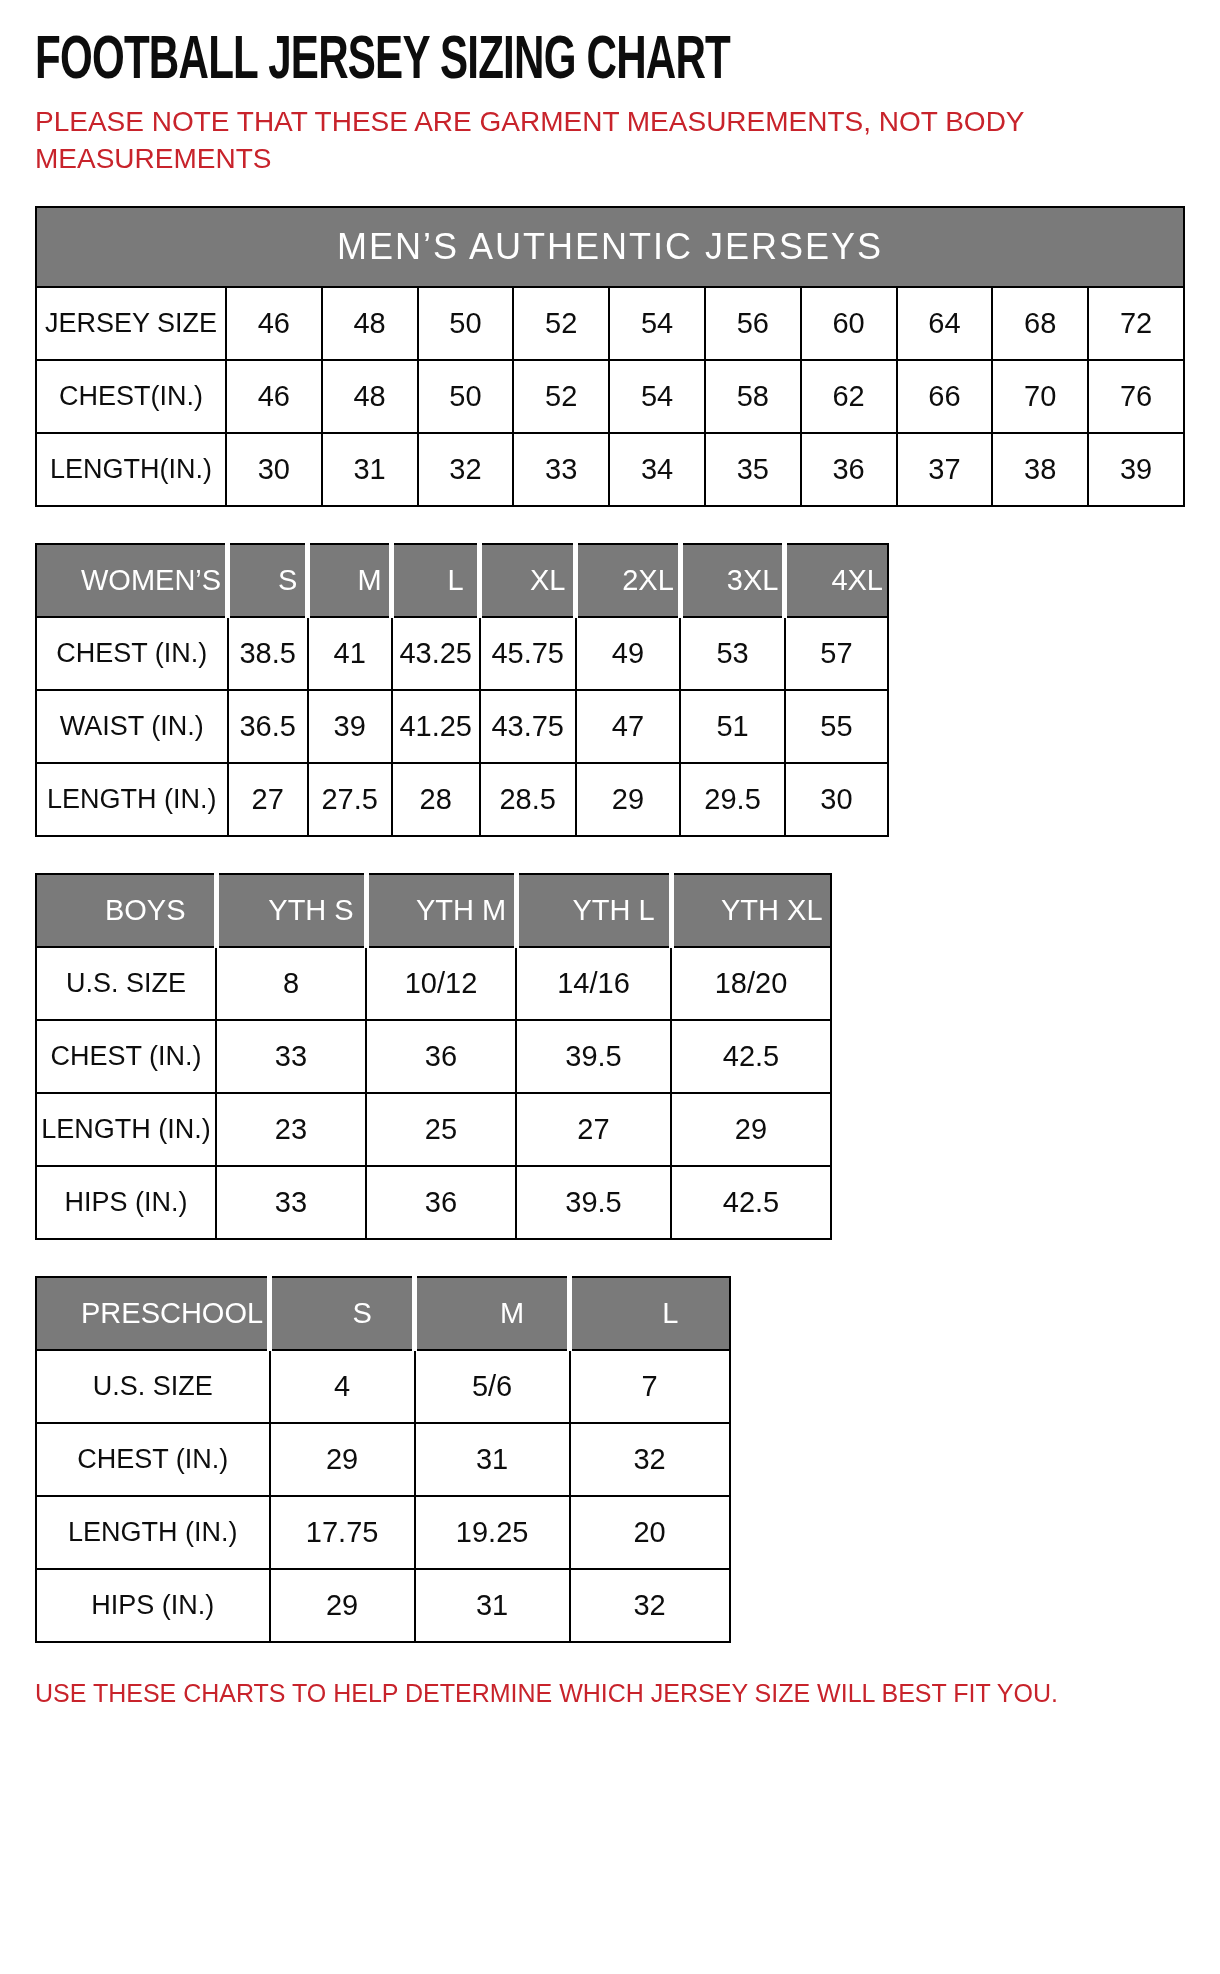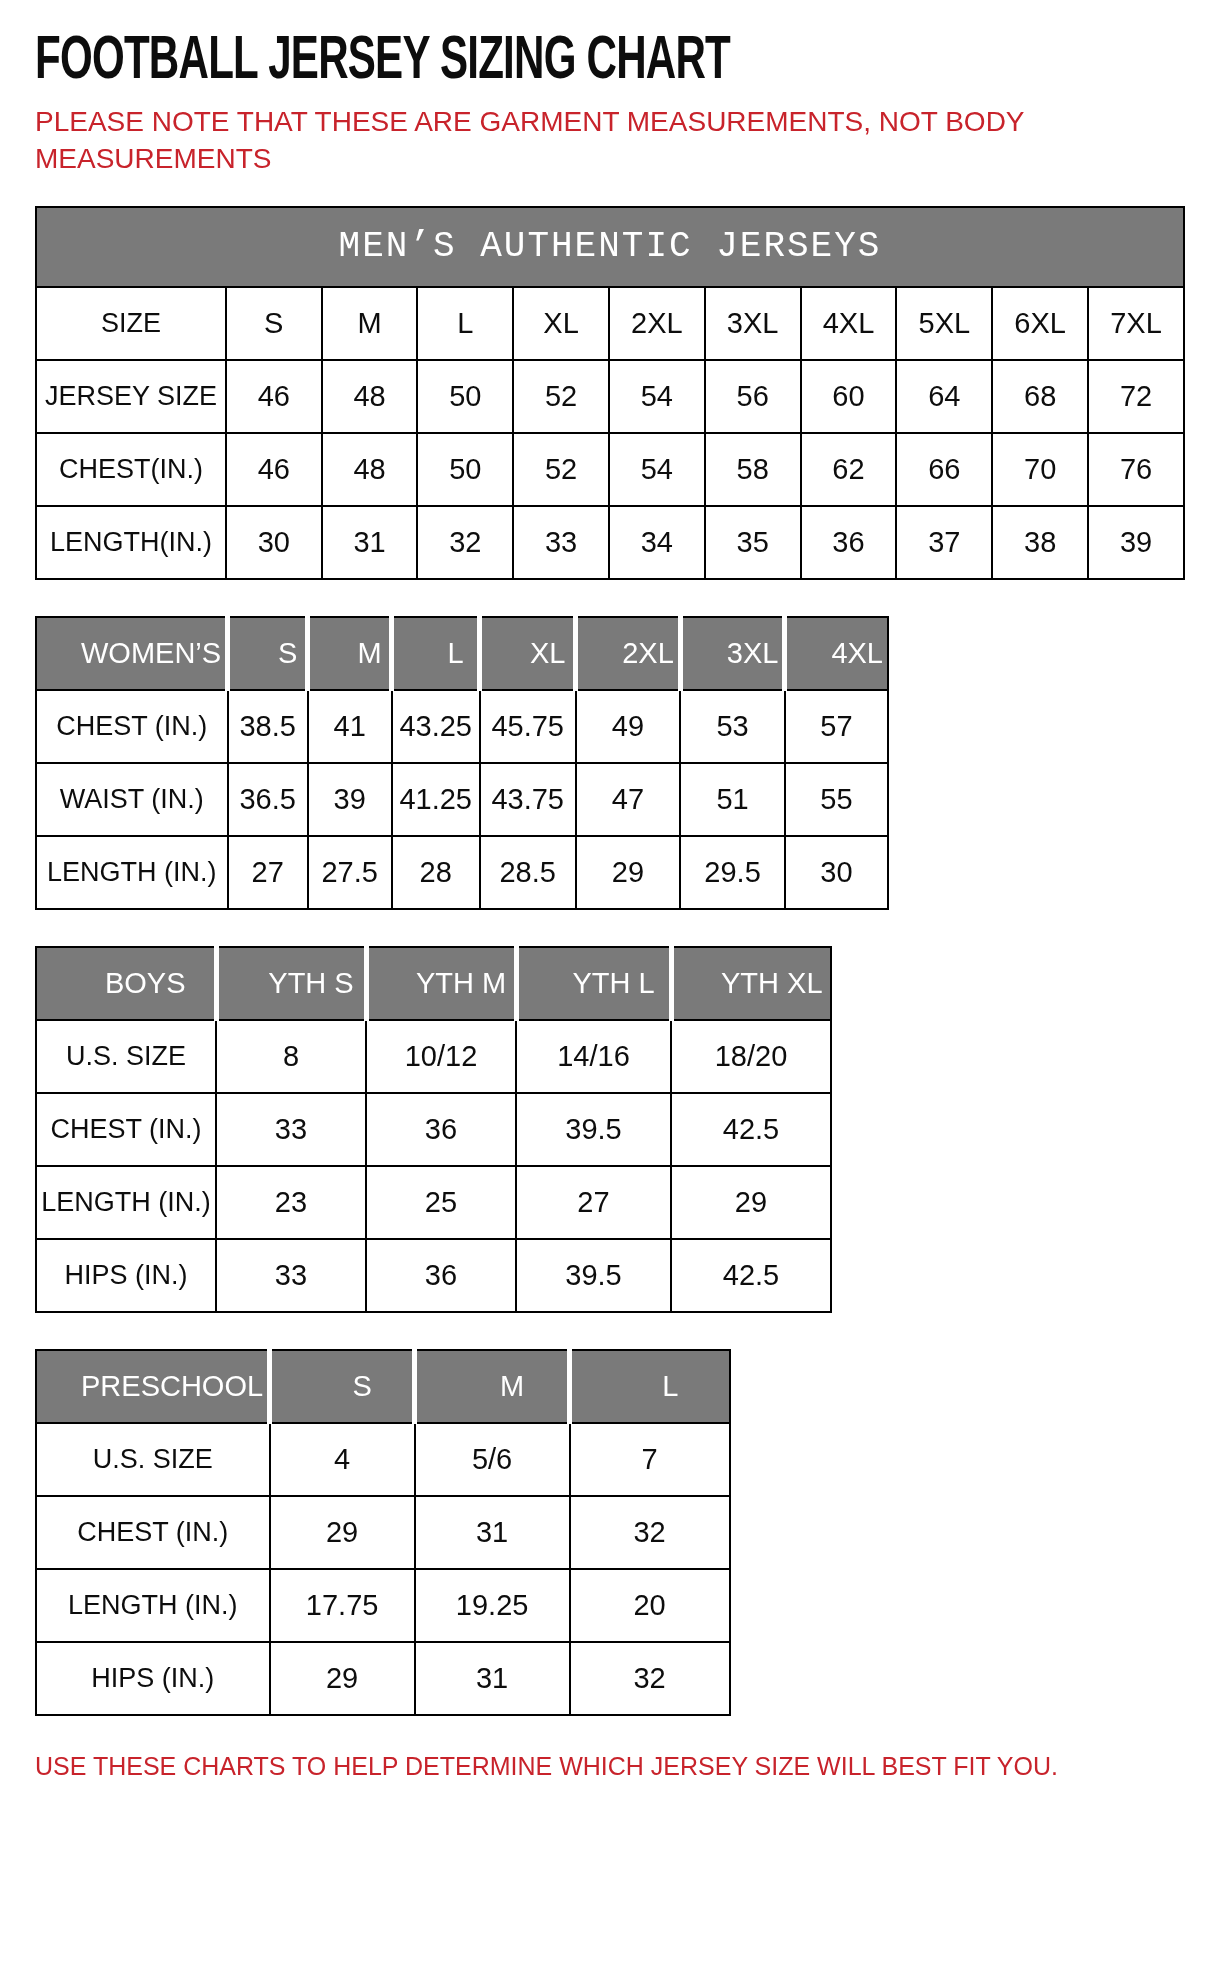--- a/index.html
+++ b/index.html
@@ -46,21 +46,20 @@
     height: 73px;
     overflow: hidden;
   }
   .tbl .lbl { font-size: 27px; }
   .tbl .title-bar {
     background: var(--header-gray, #7a7a7a);
     color: var(--header-text, #ffffff);
     font-size: 36px;
     letter-spacing: 2px;
     height: 80px;
-    font-family: Liberation Mono, monospace;
   }
   .tbl .hdr {
     background: var(--header-gray, #7a7a7a);
     color: var(--header-text, #ffffff);
     font-size: 29px;
     padding-left: 44px;
   }
   .tbl td.hdr + td.hdr { border-left: 5px solid #ffffff; }
   .pre-line { white-space: pre-line; line-height: 1.15; }
 
@@ -82,33 +81,20 @@
   <p class="note">PLEASE NOTE THAT THESE ARE GARMENT MEASUREMENTS, NOT BODY MEASUREMENTS</p>
 
   <table class="tbl">
     <colgroup>
       <col style="width:190px">
         <col span="10" style="width:96px">
     </colgroup>
     <tbody>
       <tr>
         <td class="title-bar" colspan="11">MEN’S AUTHENTIC JERSEYS</td>
-      </tr>
-      <tr>
-        <td class="lbl">SIZE</td>
-        <td>S</td>
-        <td>M</td>
-        <td>L</td>
-        <td>XL</td>
-        <td>2XL</td>
-        <td>3XL</td>
-        <td>4XL</td>
-        <td>5XL</td>
-        <td>6XL</td>
-        <td>7XL</td>
       </tr>
       <tr>
         <td class="lbl">JERSEY SIZE</td>
         <td>46</td>
         <td>48</td>
         <td>50</td>
         <td>52</td>
         <td>54</td>
         <td>56</td>
         <td>60</td>

